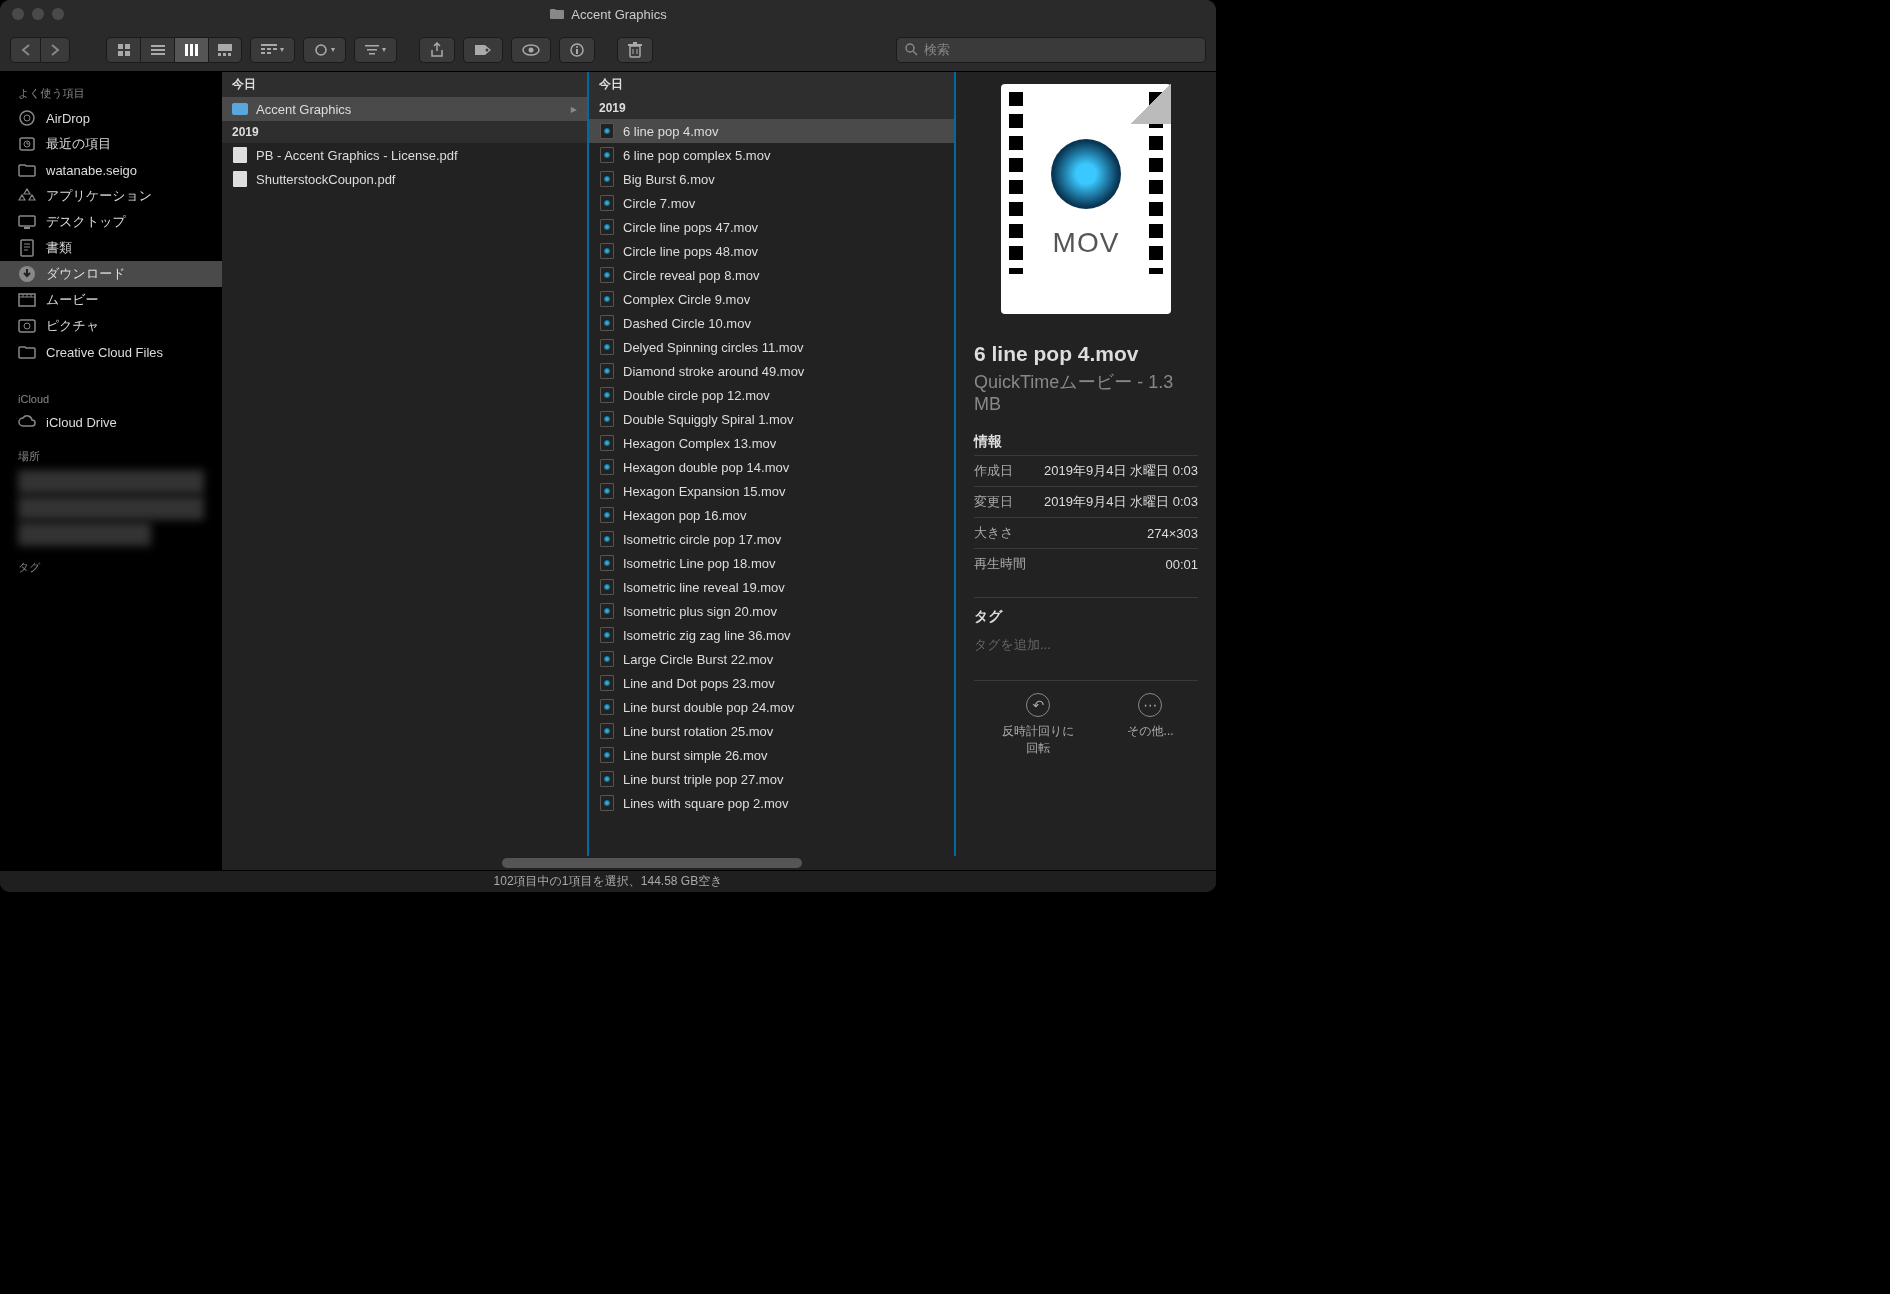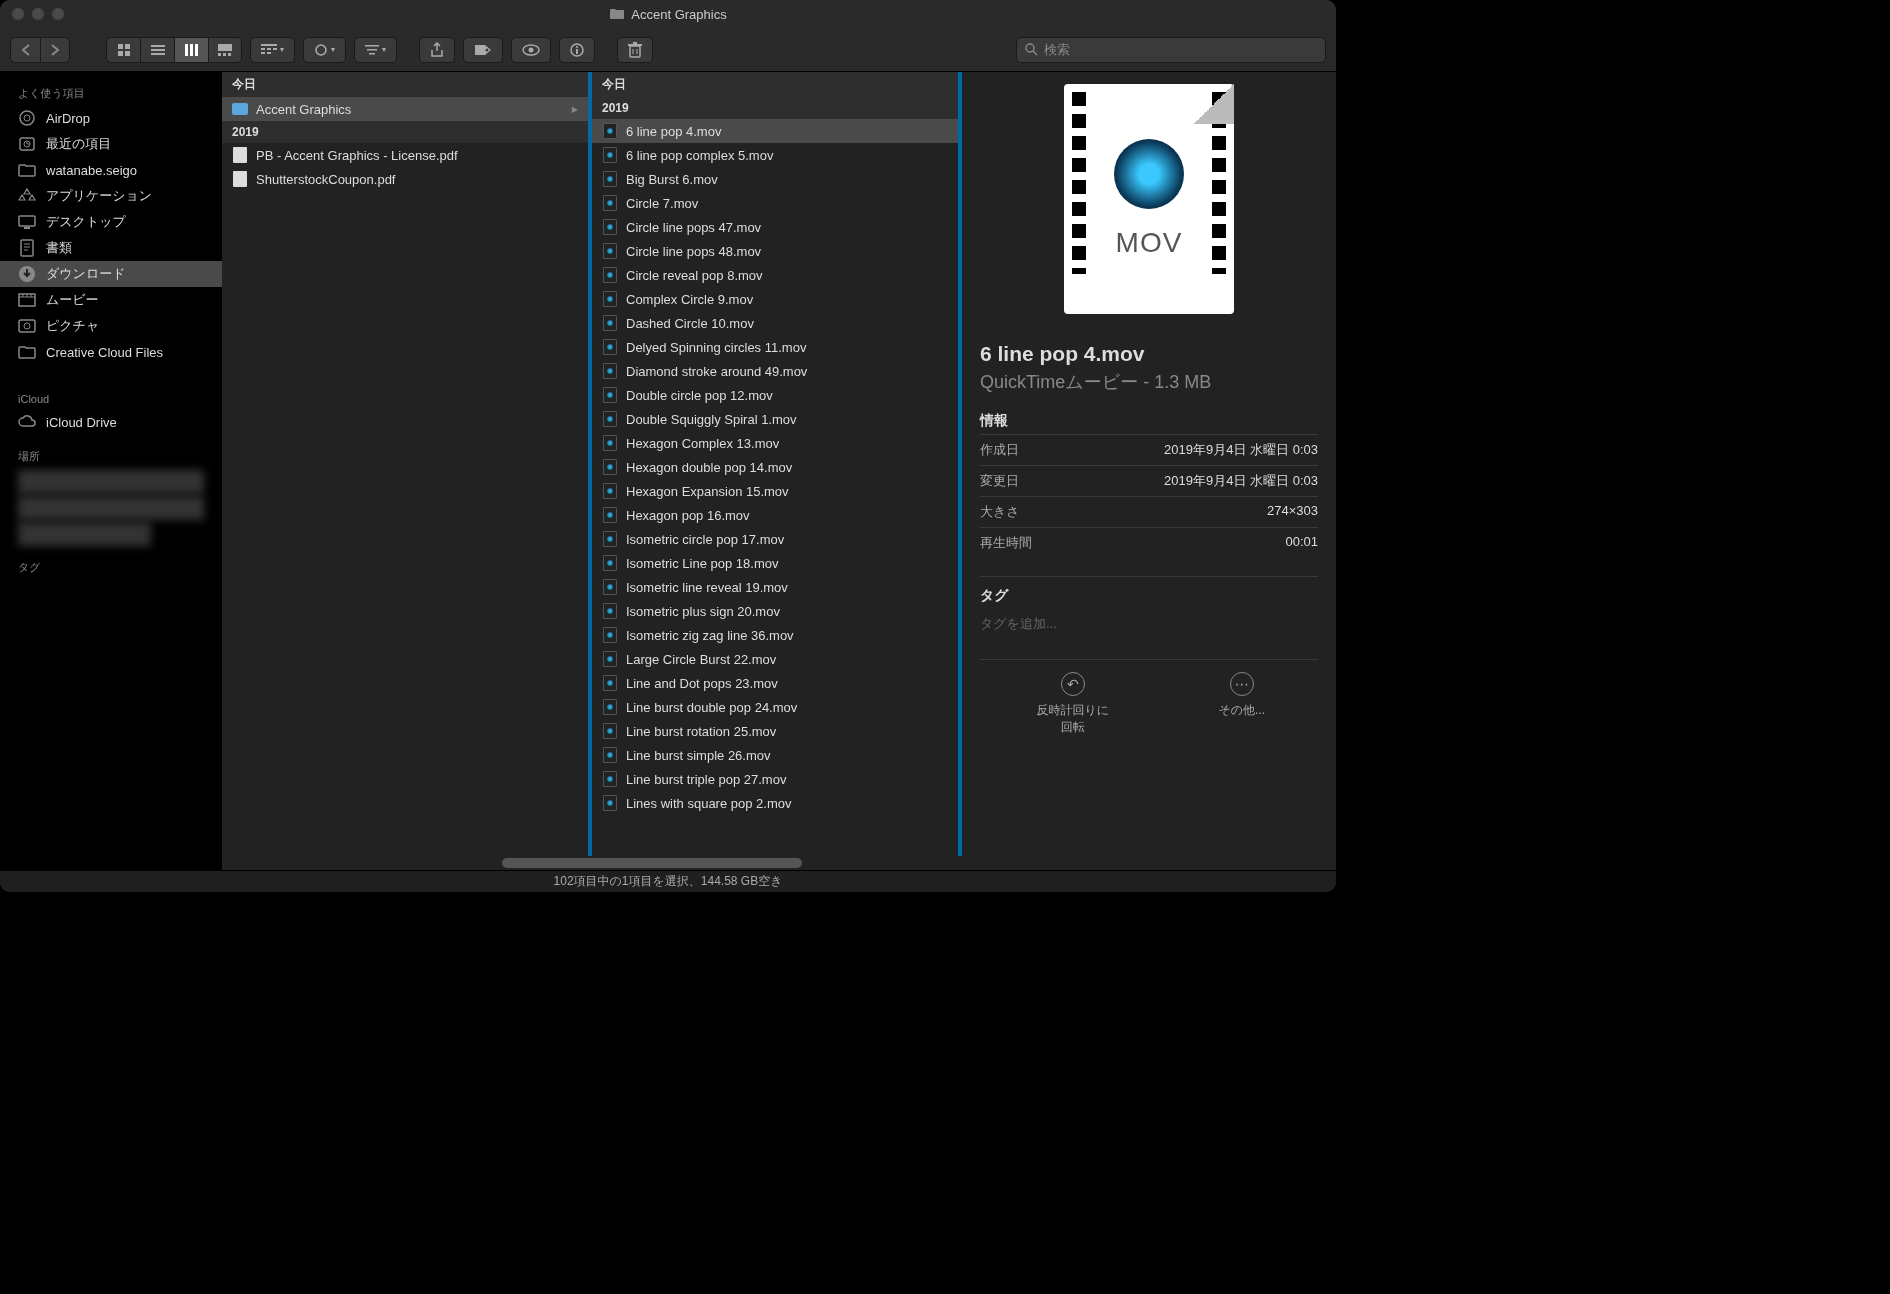--- a/index.html
+++ b/index.html
@@ -1,17 +1,17 @@
 <!DOCTYPE html>
 <html><head>
 <meta charset="utf-8">
 <style>
 * { margin: 0; padding: 0; box-sizing: border-box; font-family: -apple-system, "Helvetica Neue", Arial, sans-serif; }
 body { background: #000; overflow: hidden; }
-.window { width: 1336px; height: 892px; background: #2a2a2a; border-radius: 10px; overflow: hidden; display: flex; flex-direction: column; position: relative; }
+.window { width: 1216px; height: 892px; background: #2a2a2a; border-radius: 10px; overflow: hidden; display: flex; flex-direction: column; position: relative; }
 .titlebar { height: 28px; display: flex; align-items: center; justify-content: center; background: #2a2a2a; position: relative; }
 .traffic-lights { position: absolute; left: 12px; display: flex; gap: 8px; }
 .light { width: 12px; height: 12px; border-radius: 50%; background: #4a4a4a; }
 .title-wrap { display: flex; align-items: center; gap: 6px; color: #ccc; font-size: 13px; }
 .folder-glyph { color: #888; }
 .toolbar { height: 44px; background: #2a2a2a; display: flex; align-items: center; padding: 0 10px; gap: 8px; border-bottom: 1px solid #000; }
 .nav-buttons { display: flex; }
 .nav-btn { width: 30px; height: 26px; background: #3a3a3a; border: 1px solid #1a1a1a; color: #888; display: flex; align-items: center; justify-content: center; font-size: 14px; }
 .nav-btn:first-child { border-radius: 5px 0 0 5px; border-right: none; }
 .nav-btn:last-child { border-radius: 0 5px 5px 0; }
@@ -24,42 +24,42 @@
 .drop-ind { font-size: 8px; }
 .search { flex: 1; max-width: 310px; margin-left: auto; height: 26px; background: #3a3a3a; border: 1px solid #1a1a1a; border-radius: 5px; display: flex; align-items: center; padding: 0 8px; color: #888; font-size: 13px; gap: 6px; }
 .body { flex: 1; display: flex; min-height: 0; }
 .sidebar { width: 222px; background: #000000; padding: 10px 0; overflow: hidden; }
 .sb-header { color: #888; font-size: 11px; padding: 4px 18px; font-weight: 500; }
 .sb-item { display: flex; align-items: center; gap: 10px; padding: 4px 18px; color: #ddd; font-size: 13px; height: 26px; }
 .sb-item.selected { background: #4a4a4a; }
 .sb-icon { width: 18px; height: 18px; display: flex; align-items: center; justify-content: center; color: #888; font-size: 14px; }
 .redact { background: #333; filter: blur(4px); height: 24px; margin: 2px 18px; }
 .columns { flex: 1; display: flex; min-width: 0; position: relative; }
-.column { width: 370px; background: #222; border-right: 4px solid #0369a1; overflow-y: auto; overflow-x: hidden; }
+.column { width: 370px; background: #222; border-right: 2px solid #0369a1; overflow-y: auto; overflow-x: hidden; }
 .col-header { background: #2e2e2e; color: #ddd; font-size: 12px; padding: 4px 10px; font-weight: 600; }
 .col-item { display: flex; align-items: center; gap: 8px; padding: 3px 10px; color: #ddd; font-size: 13px; height: 24px; white-space: nowrap; }
 .col-item.selected { background: #4a4a4a; }
 .col-item.folder::after { content: "▶"; margin-left: auto; font-size: 8px; color: #888; }
 .file-icon { width: 16px; height: 16px; flex-shrink: 0; display: flex; align-items: center; justify-content: center; }
 .folder-ico { width: 16px; height: 12px; background: #5aa6de; border-radius: 2px; }
 .pdf-ico { width: 14px; height: 16px; background: #ddd; border-radius: 1px; position: relative; }
 .mov-ico { width: 14px; height: 16px; background: #222; border: 1px solid #555; border-radius: 1px; position: relative; display:flex; align-items:center; justify-content:center; }
 .mov-ico::after { content:""; width: 6px; height: 6px; border-radius: 50%; background: radial-gradient(#3ac8ff,#0a3a5a); }
 .preview { flex: 1; background: #222; padding: 12px 18px; overflow-y: auto; color: #ddd; font-size: 13px; min-width: 260px; }
 .thumb-wrap { display:flex; justify-content:center; }
 .thumb { width: 170px; height: 230px; background: #fff; border-radius: 4px; position: relative; padding: 8px; display:flex; flex-direction:column; align-items:center; justify-content:center; }
 .thumb .strips { position:absolute; top:8px; bottom:40px; width:14px; background: repeating-linear-gradient(#000 0 14px, transparent 14px 22px); }
 .thumb .strips.left { left:8px; } .thumb .strips.right { right:8px; }
 .thumb .dogear { position:absolute; top:0; right:0; width:40px; height:40px; background: linear-gradient(135deg, transparent 50%, #bbb 50%); }
 .q-logo { width:70px; height:70px; border-radius:50%; background: radial-gradient(#3ac8ff 20%, #0a3a5a 65%, #000); position:relative; }
 .mov-txt { font-size: 28px; color:#555; margin-top: 18px; letter-spacing:1px; }
 .file-title { font-size: 21px; font-weight: 600; margin-top: 28px; }
 .file-sub { color: #888; font-size: 18px; margin-top: 4px; }
 .section-title { font-size: 14px; font-weight: 600; margin-top: 18px; padding-bottom: 4px; }
-.info-row { display: flex; justify-content: space-between; border-top: 1px solid #3a3a3a; padding: 6px 0; font-size: 13px; }
+.info-row { display: flex; justify-content: space-between; border-top: 1px solid #3a3a3a; padding: 6px 0; font-size: 13px; align-items: center; }
 .info-label { color: #aaa; }
 .info-val { color: #ddd; }
 .tag-input { color: #666; padding: 6px 0; }
 .actions { display: flex; justify-content: space-around; margin-top: 20px; border-top: 1px solid #3a3a3a; padding-top: 12px; }
 .action-btn { display:flex; flex-direction:column; align-items:center; gap:6px; color:#aaa; font-size:12px; }
 .action-ico { width: 24px; height: 24px; border: 1.5px solid #888; border-radius: 50%; display:flex; align-items:center; justify-content:center; font-size:14px; }
 .statusbar { height: 22px; background: #1f1f1f; color: #aaa; font-size: 12px; display:flex; align-items:center; justify-content:center; border-top: 1px solid #000; }
 .handle { position:absolute; bottom: 4px; width: 20px; color:#555; font-size:10px; letter-spacing:2px; }
 .hscroll { height: 14px; background:#222; position:absolute; bottom:22px; left:222px; right:0; }
 .hscroll-thumb { position:absolute; height:10px; top:2px; left:280px; width:300px; background:#555; border-radius:5px; }

